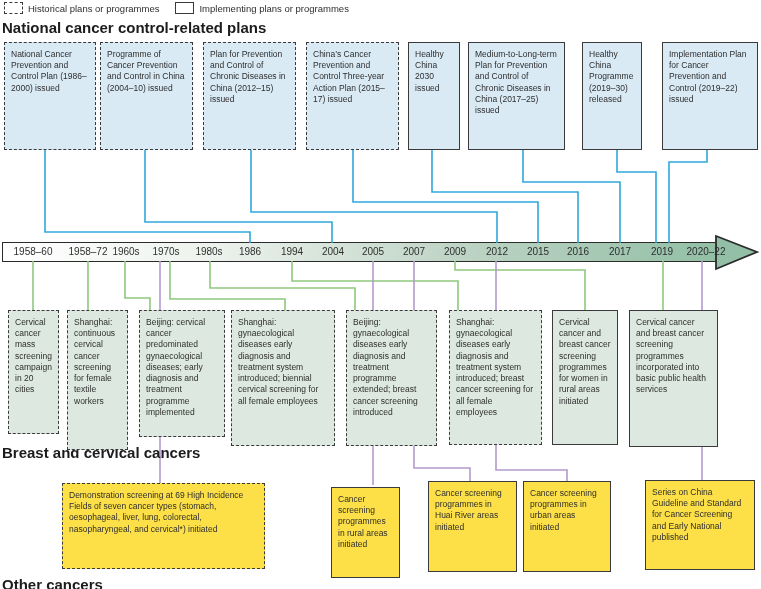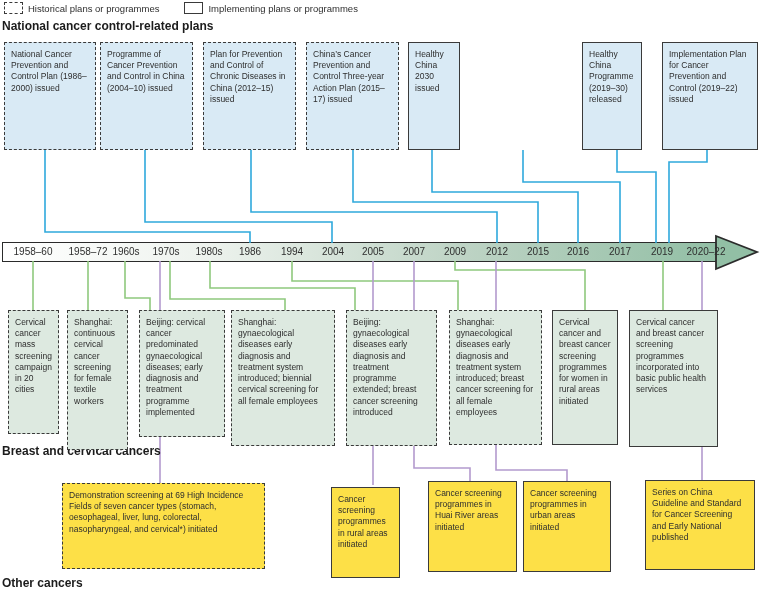--- a/index.html
+++ b/index.html
@@ -1,23 +1,23 @@
 <!DOCTYPE html>
 <html><head>
 <meta charset="utf-8">
 <style>
   html,body{margin:0;padding:0;background:#ffffff;}
   .fig{position:relative;width:761px;height:589px;background:#fff;
        font-family:"Liberation Sans",sans-serif;color:#3a3a3a;overflow:hidden;}
-  .legend{position:absolute;left:4px;top:2px;display:flex;align-items:center;gap:25px;z-index:2;}
+  .legend{position:absolute;left:4px;top:2px;display:flex;align-items:center;gap:16px;z-index:2;}
   .legend-item{display:flex;align-items:center;gap:5px;font-size:9.5px;color:#2e2e2e;}
   .swatch{width:17px;height:10px;background:#fff;display:inline-block;}
   .swatch.dashed{border:1.4px dashed #3a3a3a;}
   .swatch.solid{border:1.4px solid #3a3a3a;}
-  .sec-label{position:absolute;left:2px;font-size:12px;font-weight:bold;color:#1c1c1c;z-index:2;}
+  .sec-label{position:absolute;left:2px;font-size:15px;font-weight:bold;color:#1c1c1c;z-index:2;}
   .lines{position:absolute;left:0;top:0;z-index:1;}
   .lines polyline{fill:none;stroke-width:1.6px;}
   .pb{stroke:#2fa9dc;} .pg{stroke:#8fc97d;} .pp{stroke:#b39ace;}
   .arrowhead{fill:#92bfa5;stroke:#2b2b2b;stroke-width:1.8px;}
   .bar{position:absolute;left:2px;top:242px;width:715px;height:20px;box-sizing:border-box;
        border:1.8px solid #2b2b2b;border-right:none;z-index:0;
        background:linear-gradient(90deg,#ffffff 0%,#eef3ee 28%,#bdd3c4 65%,#92bfa5 100%);}
   .tl{position:absolute;top:246px;transform:translateX(-50%);font-size:10px;color:#2e2e2e;
       white-space:nowrap;z-index:2;}
   .box{position:absolute;box-sizing:border-box;padding:6px 6px;font-size:8.5px;line-height:1.32;
@@ -91,20 +91,21 @@
   <div class="tl" style="left:578px">2016</div>
   <div class="tl" style="left:620px">2017</div>
   <div class="tl" style="left:662px">2019</div>
   <div class="tl" style="left:706px">2020–22</div>
 
   <div class="box blue dashed" style="left:4px;top:42px;width:92px;height:108px">National Cancer Prevention and Control Plan (1986–2000) issued</div>
   <div class="box blue dashed" style="left:100px;top:42px;width:93px;height:108px">Programme of Cancer Prevention and Control in China (2004–10) issued</div>
   <div class="box blue dashed" style="left:203px;top:42px;width:93px;height:108px">Plan for Prevention and Control of Chronic Diseases in China (2012–15) issued</div>
   <div class="box blue dashed" style="left:306px;top:42px;width:93px;height:108px">China’s Cancer Prevention and Control Three-year Action Plan (2015–17) issued</div>
   <div class="box blue solid" style="left:408px;top:42px;width:52px;height:108px">Healthy China 2030 issued</div>
+  <div class="box blue solid" style="left:468px;top:42px;width:97px;height:108px">Medium-to-Long-term Plan for Prevention and Control of Chronic Diseases in China (2017–25) issued</div>
   <div class="box blue solid" style="left:582px;top:42px;width:60px;height:108px">Healthy China Programme (2019–30) released</div>
   <div class="box blue solid" style="left:662px;top:42px;width:96px;height:108px">Implementation Plan for Cancer Prevention and Control (2019–22) issued</div>
 
   <div class="box green dashed" style="left:8px;top:310px;width:51px;height:124px">Cervical cancer mass screening campaign in 20 cities</div>
   <div class="box green dashed" style="left:67px;top:310px;width:61px;height:140px">Shanghai: continuous cervical cancer screening for female textile workers</div>
   <div class="box green dashed" style="left:139px;top:310px;width:86px;height:127px">Beijing: cervical cancer predominated gynaecological diseases; early diagnosis and treatment programme implemented</div>
   <div class="box green dashed" style="left:231px;top:310px;width:104px;height:136px">Shanghai: gynaecological diseases early diagnosis and treatment system introduced; biennial cervical screening for all female employees</div>
   <div class="box green dashed" style="left:346px;top:310px;width:91px;height:136px">Beijing: gynaecological diseases early diagnosis and treatment programme extended; breast cancer screening introduced</div>
   <div class="box green dashed" style="left:449px;top:310px;width:93px;height:135px">Shanghai: gynaecological diseases early diagnosis and treatment system introduced; breast cancer screening for all female employees</div>
   <div class="box green solid" style="left:552px;top:310px;width:66px;height:135px">Cervical cancer and breast cancer screening programmes for women in rural areas initiated</div>

